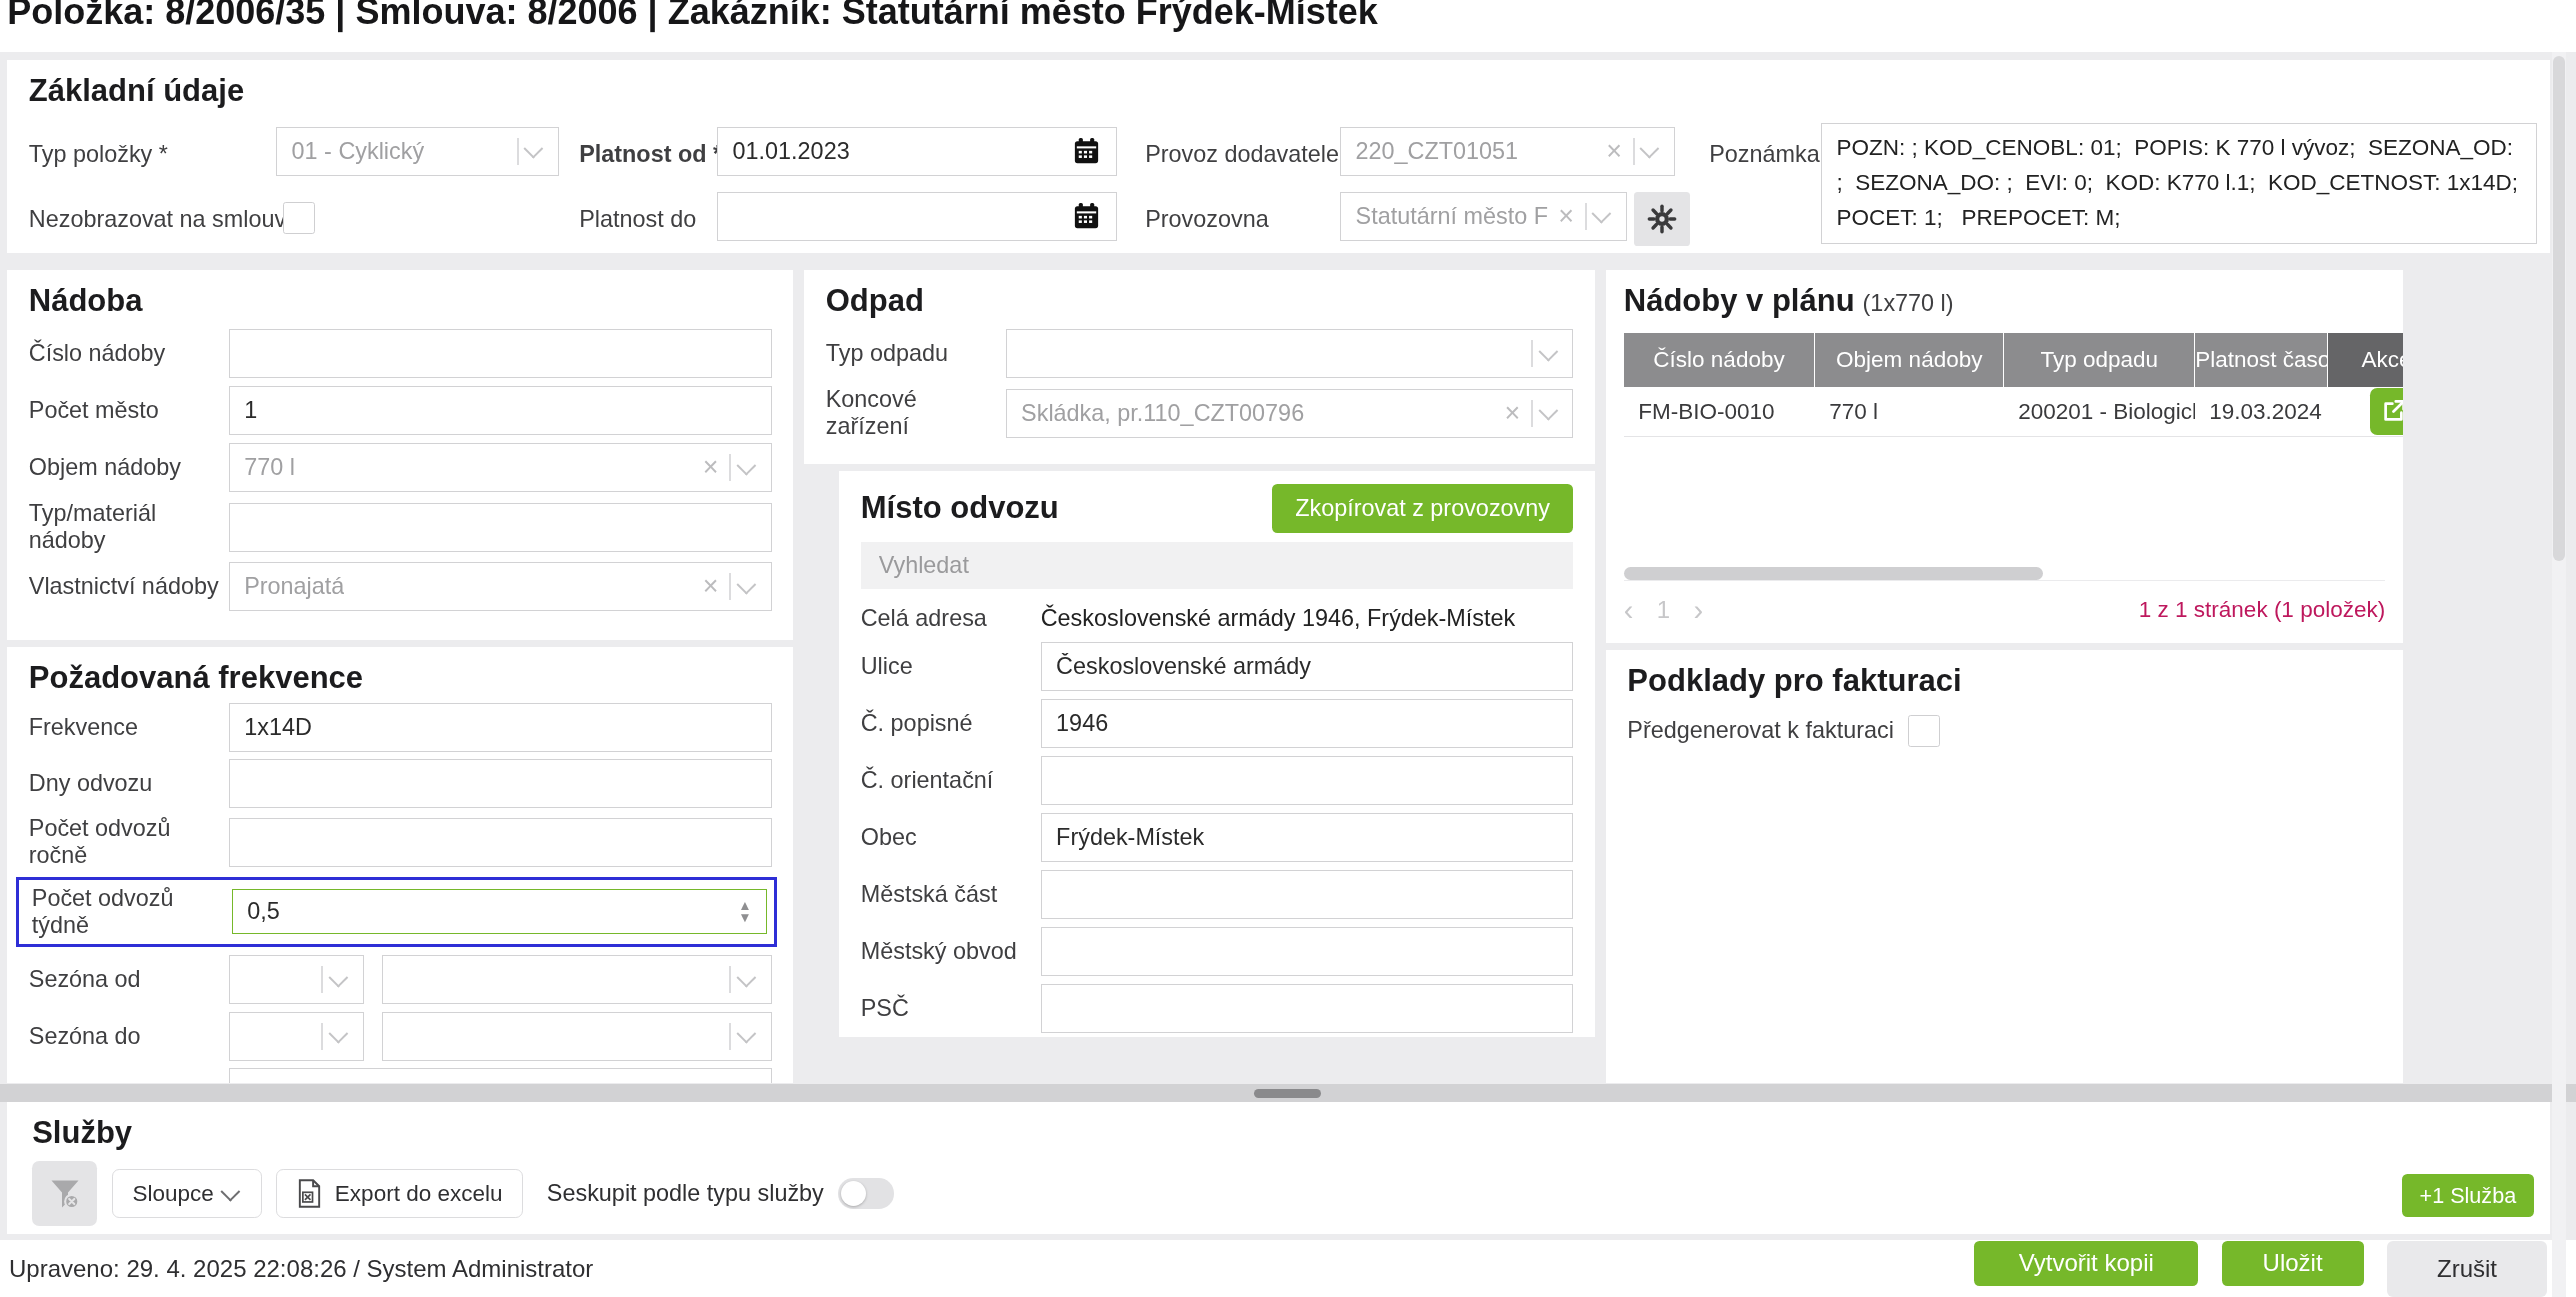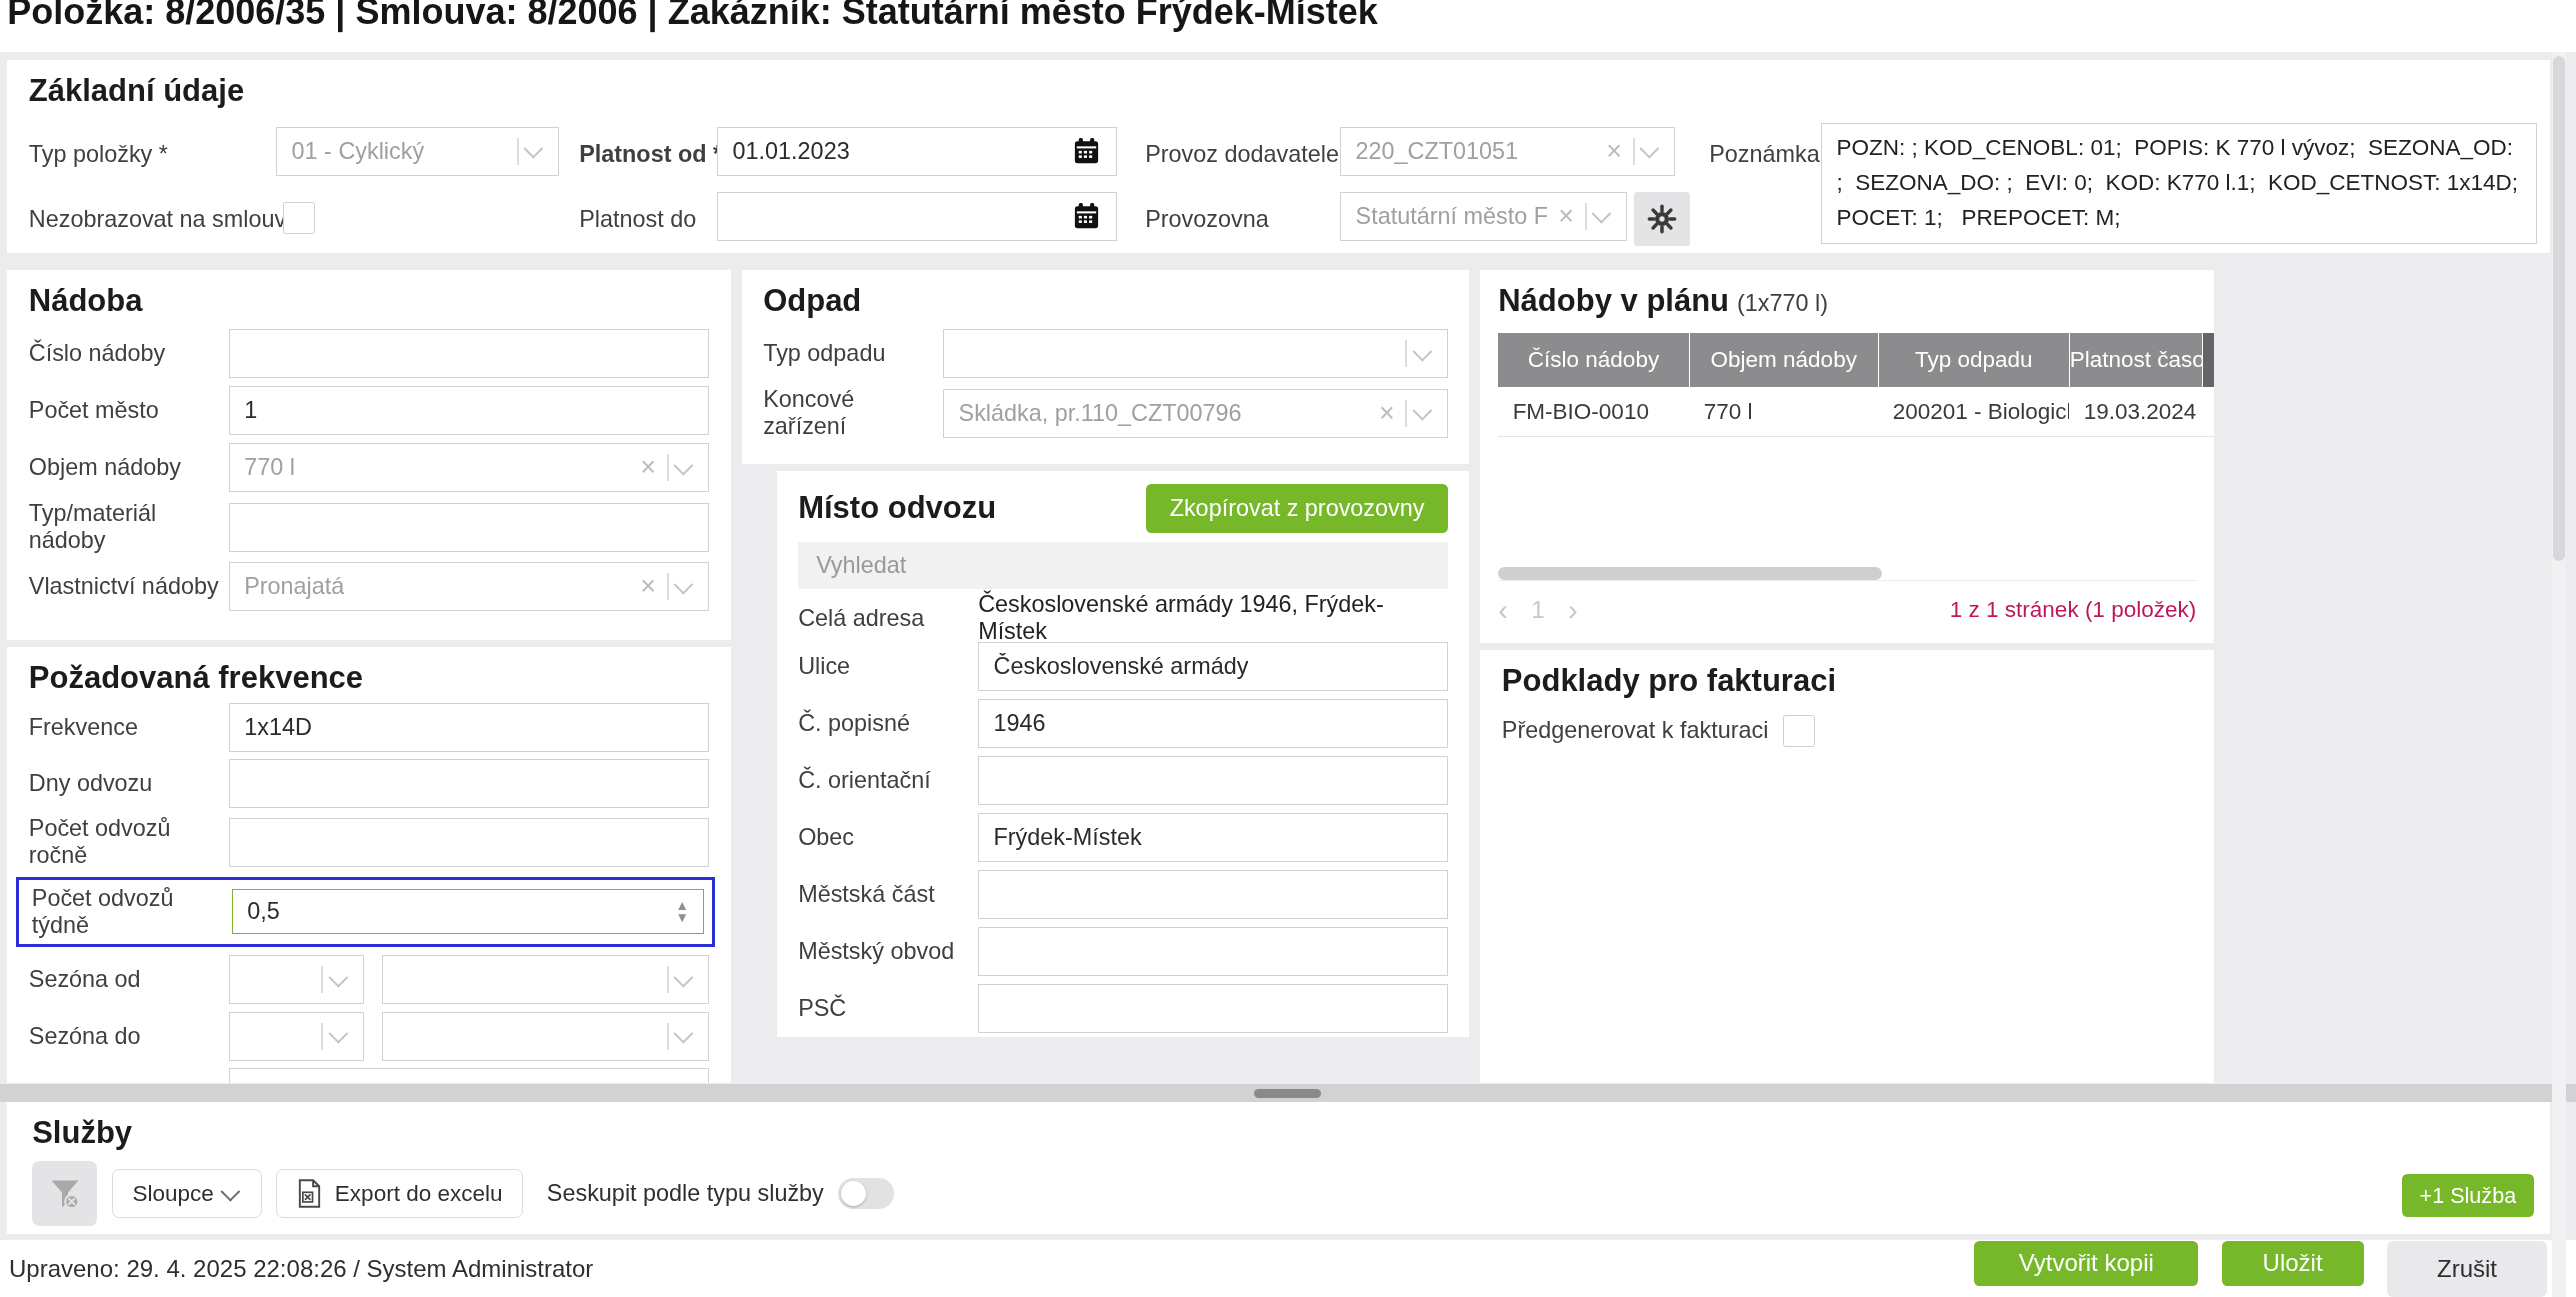--- a/index.html
+++ b/index.html
@@ -33,21 +33,21 @@
   .btn-green { background:#76b82a; color:#fff; border:none; border-radius:5.4px; font-size:23.4px;
                display:flex; align-items:center; justify-content:center; cursor:pointer;
                font-family:"Liberation Sans",sans-serif; }
 
   
   .card-zakladni { position:absolute; left:7.2px; top:60px; width:2543px; height:193px; }
   .card-zakladni h2 { position:absolute; left:21.6px; top:12.6px; }
   .abs { position:absolute; display:flex; align-items:center; }
 
   
-  .cols { position:absolute; left:7.2px; top:270px; width:2207px; height:813px; display:flex; gap:10.8px; }
+  .cols { position:absolute; left:7.2px; top:270px; width:2396px; height:813px; display:flex; gap:10.8px; }
   .col { display:flex; flex-direction:column; gap:7.2px; height:813px; overflow:hidden; }
   .col1 { width:836px; } .col2 { width:841px; } .col3 { width:848px; }
   .pad-card { padding:12.6px 21.6px; }
   .frow { display:flex; align-items:center; margin-bottom:8px; }
   .col1 .lbl { width:200px; flex:none; }
   .col2 .lbl { width:180px; flex:none; }
 
   .card-nadoba { height:370px; flex:none; }
   .card-frekvence { flex:1; overflow:hidden; }
   .hl-row { display:flex; align-items:center; border:3.6px solid #2e2ed6; padding:5.4px 7.2px 5.4px 12.6px;

